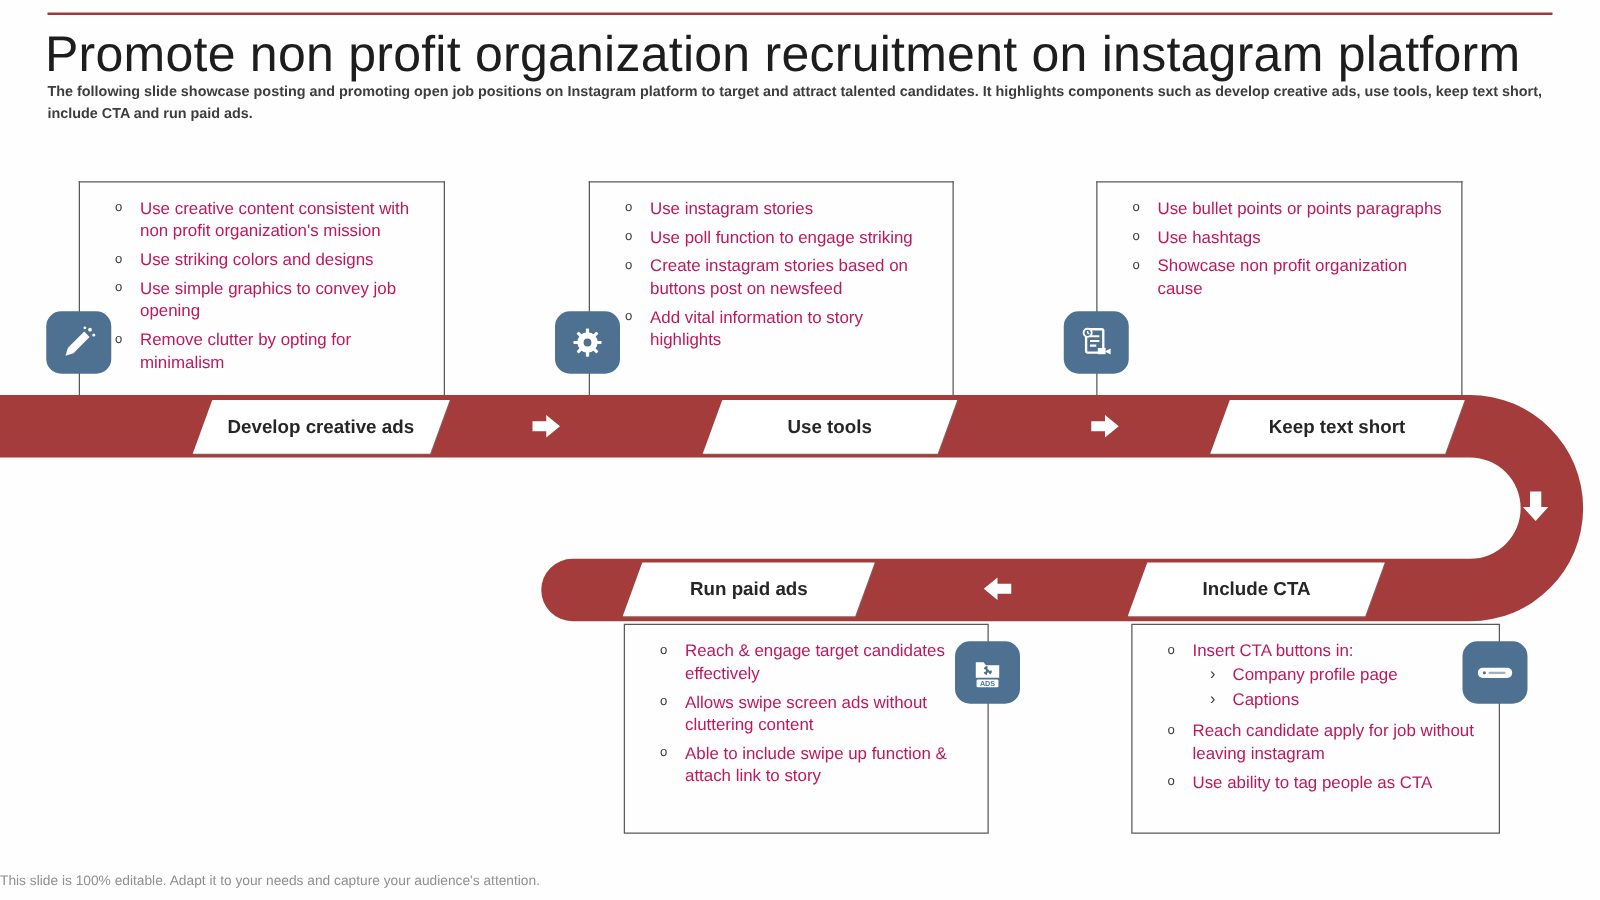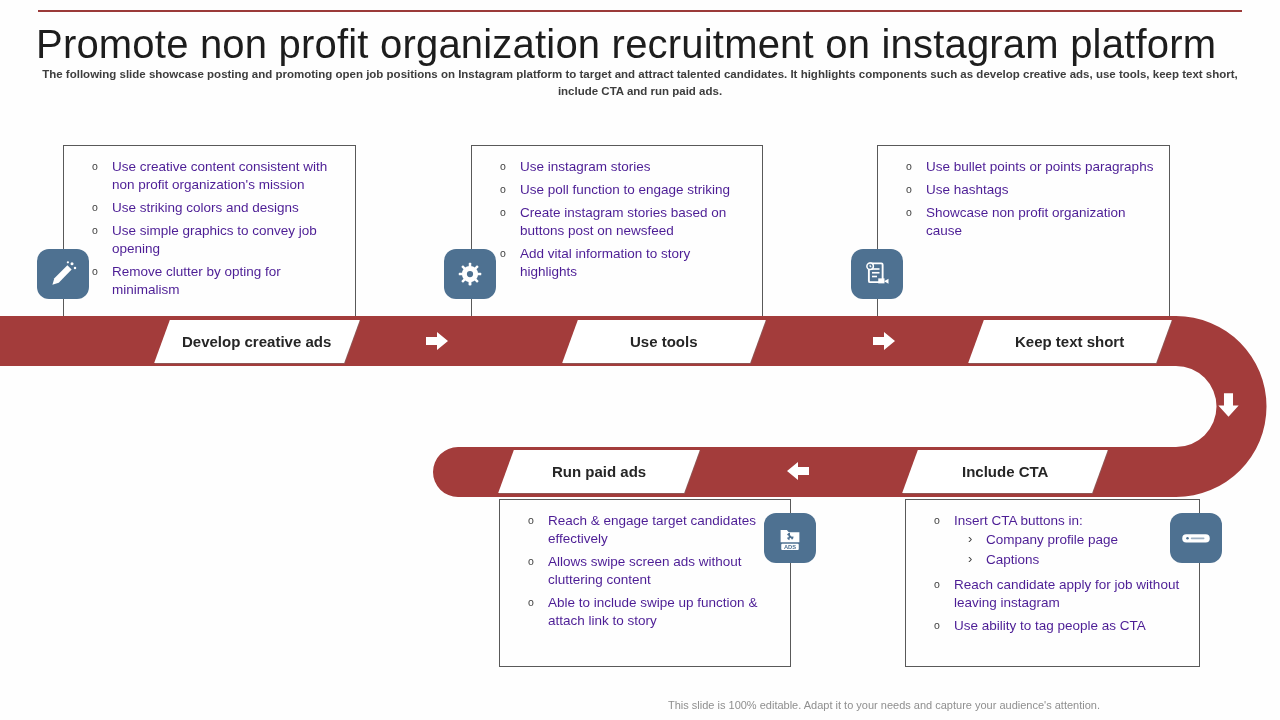--- a/index.html
+++ b/index.html
@@ -5,34 +5,34 @@
   html,body{margin:0;padding:0;background:#ffffff;}
   .slide{position:relative;width:1280px;height:720px;background:#fefefe;
          font-family:"Liberation Sans",sans-serif;overflow:hidden;}
 
   .topline{position:absolute;left:38px;right:38px;top:10px;height:2px;background:#9b3a39;}
 
   .title{position:absolute;left:36px;top:22px;width:1200px;margin:0;
          font-family:Liberation Sans, sans-serif;font-weight:400;font-size:40px;
          color:#1d1d1d;letter-spacing:0.2px;white-space:nowrap;}
   .subtitle{position:absolute;left:38px;top:66px;width:1204px;margin:0;
-            font-size:11.5px;font-weight:700;color:#3d3d3d;line-height:1.5;text-align:center;}
+            font-size:11.5px;font-weight:700;color:#3d3d3d;line-height:1.5;}
 
   
   .box{position:absolute;border:1px solid #595959;background:transparent;box-sizing:border-box;}
   .box-1{left:63px; top:145px;width:293px;height:172px;border-bottom:none;}
   .box-2{left:471px;top:145px;width:292px;height:172px;border-bottom:none;}
   .box-3{left:877px;top:145px;width:293px;height:172px;border-bottom:none;}
   .box-4{left:499px;top:499px;width:292px;height:168px;}
   .box-5{left:905px;top:499px;width:295px;height:168px;}
 
   ul.blist{list-style:none;margin:0;padding:12px 12px 8px 28px;}
   ul.blist li{display:grid;grid-template-columns:20px 1fr;margin-bottom:5px;}
   .mk{font-size:10.5px;color:#3f3f3f;padding-top:2px;}
-  .tx{font-size:13.5px;color:#4c1d95;line-height:1.34;}
+  .tx{font-size:13.5px;color:#be185d;line-height:1.34;}
   ul.subs{list-style:none;margin:1px 0 0 0;padding:0 0 0 14px;grid-column:2;}
   ul.subs li{display:grid;grid-template-columns:18px 1fr;margin-bottom:2px;}
   .smk{font-size:13px;color:#3f3f3f;}
 
   
   .tile{position:absolute;width:52px;height:50px;border-radius:12px;background:#4e7191;
         display:flex;align-items:center;justify-content:center;z-index:6;}
   .tile-1{left:37px;  top:249px;}
   .tile-2{left:444px; top:249px;}
   .tile-3{left:851px; top:249px;}
@@ -51,21 +51,21 @@
   .pl-keep   {left:976px;top:320px;width:188px;}
   .pl-cta    {left:910px;top:450px;width:190px;}
   .pl-paid   {left:506px;top:450px;width:186px;}
 
   .farrow{position:absolute;z-index:4;display:block;}
   .ar-1{left:425px; top:330px;}
   .ar-2{left:872px; top:330px;}
   .ar-left{left:786px;top:460px;}
   .ar-down{left:1216px;top:392px;}
 
-  .footer{position:absolute;left:0;top:699px;width:1100px;margin:0;text-align:right;
+  .footer{position:absolute;left:0;top:699px;width:1100px;margin:0;text-align:left;
           font-size:11px;color:#8f8f8f;}
 </style>
 </head>
 <body>
 
 <div class="slide">
 
   <div class="topline"></div>
 
   <h1 class="title">Promote non profit organization recruitment on instagram platform</h1>

